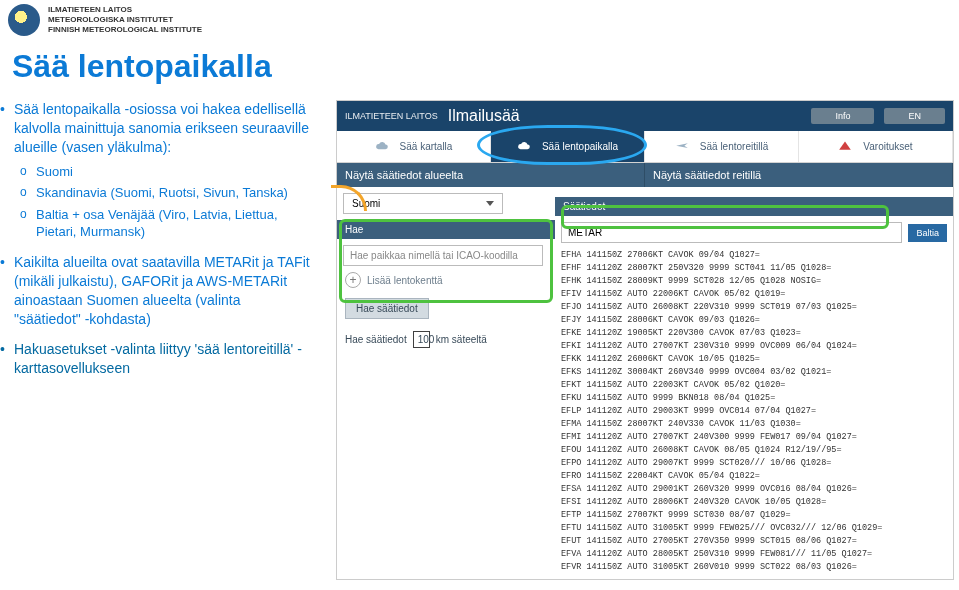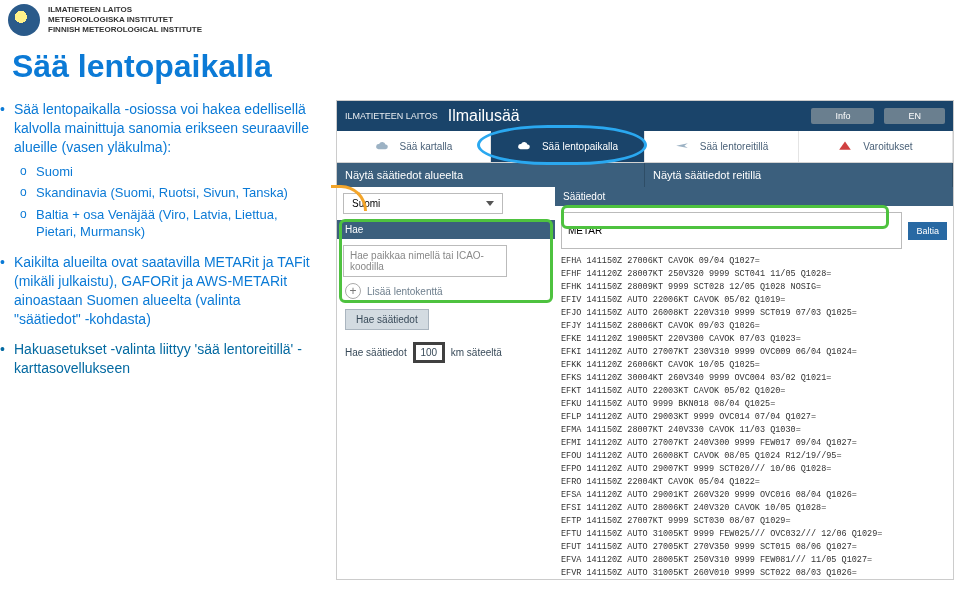--- a/index.html
+++ b/index.html
@@ -47,32 +47,32 @@
 
   .panel-row { display: flex; }
   .panel-left { width: 218px; }
   .panel-right { flex: 1; }
 
   .region-box { margin: 6px; }
   .region-sel { background: #fff; border: 1px solid #bbb; padding: 4px 8px; font-size: 10px; display: flex; align-items: center; justify-content: space-between; width: 160px; }
   .caret { width: 0; height: 0; border-left: 4px solid transparent; border-right: 4px solid transparent; border-top: 5px solid #555; }
 
   .hae-bar { background: #3b5f7d; color: #fff; font-size: 10px; padding: 4px 8px; }
-  .search-inp { margin: 6px; width: 164px; padding: 4px 6px; font-size: 10px; border: 1px solid #bbb; color: #888; }
+  .search-inp { margin: 6px; width: 200px; padding: 4px 6px; font-size: 10px; border: 1px solid #bbb; color: #888; }
   .addap { display: flex; align-items: center; gap: 6px; margin: 4px 8px; color: #6d7e8c; font-size: 10px; }
   .plus-c { width: 16px; height: 16px; border: 1px solid #aaa; border-radius: 50%; text-align: center; line-height: 14px; font-size: 12px; color: #777; }
   .btn-grey { display: inline-block; margin: 6px 8px; background: #d3dbe1; border: 1px solid #aab5bf; padding: 4px 10px; font-size: 10px; color: #384a59; }
 
   .haku-section { margin-top: 6px; }
   .hakuaset-line { margin: 6px 8px; font-size: 10px; color: #384a59; display: flex; align-items: center; gap: 6px; }
-  .num-box { width: 32px; padding: 2px 4px; border: 3px solid #404040; text-align: center; font-size: 10px; }
-
-  .saatiedot-bar { background: #3b5f7d; color: #fff; font-size: 10px; padding: 4px 8px; }
+  .num-box { width: 17px; padding: 2px 4px; border: 1px solid #404040; text-align: center; font-size: 10px; }
+
+  .saatiedot-bar { background: #3b5f7d; color: #fff; font-size: 10px; padding: 4px 8px; margin-top: 10px; }
   .metar-row { margin: 6px; display: flex; align-items: center; gap: 6px; }
-  .metar-box { flex: 1; border: 1px solid #bbb; padding: 12px 6px; font-size: 10px; background: #fff; }
+  .metar-box { flex: 1; border: 1px solid #bbb; padding: 4px 6px; font-size: 10px; background: #fff; }
   .print-btn { background: #2869a3; color: #fff; font-size: 9px; padding: 4px 8px; }
 
   .metar-list { margin: 4px 6px 0 6px; font-family: "Courier New", monospace; font-size: 8.5px; line-height: 13px; color: #333; white-space: pre; overflow: hidden; height: 353px; }
 
 </style>
 </head>
 <body>
 
 <div class="hdr">
   <div class="logo-sun"></div>

